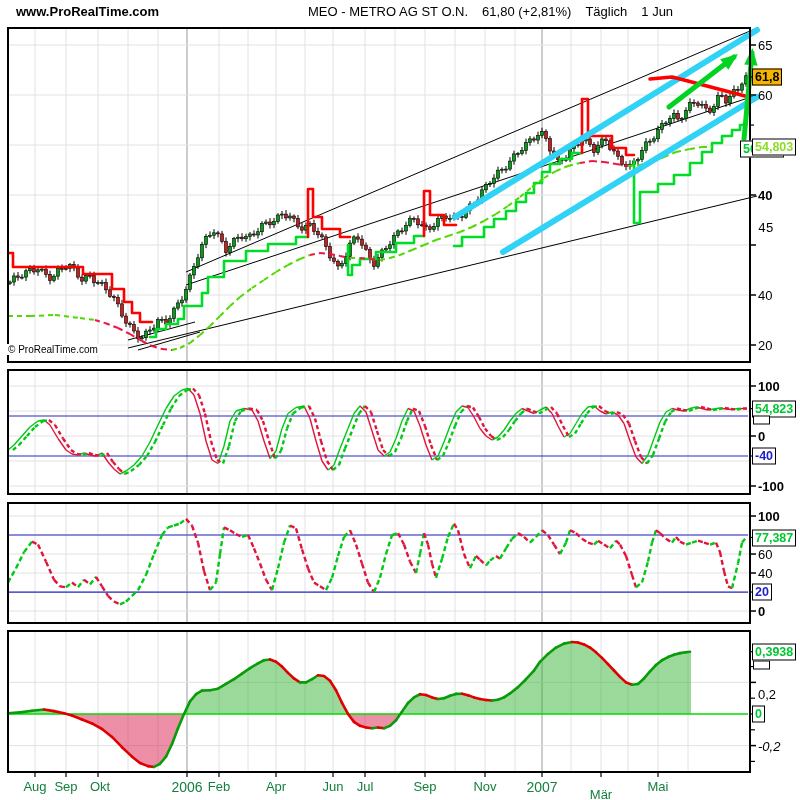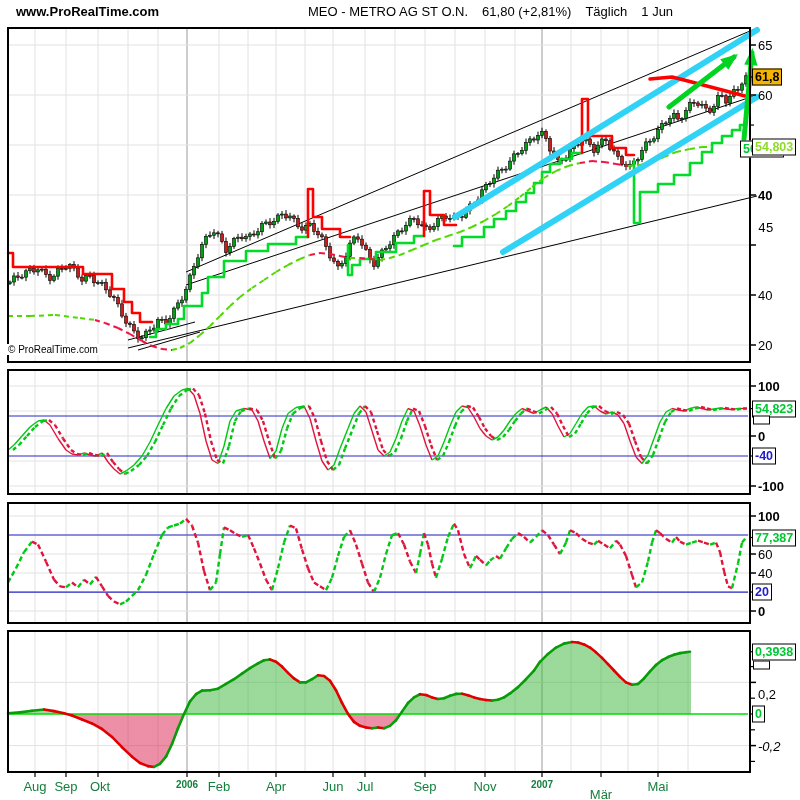--- a/index.html
+++ b/index.html
@@ -7,21 +7,21 @@
           font-family:"Liberation Sans",sans-serif;}
   #cv{position:absolute;left:0;top:0;z-index:1;}
   .header{position:absolute;left:8px;top:0;width:648px;height:24px;z-index:3;background:#fff;}
   .site{position:absolute;left:8px;top:4px;font-size:13px;font-weight:bold;color:#000;cursor:pointer;}
   .title{position:absolute;left:300px;top:4px;font-size:13px;font-weight:normal;color:#000;display:flex;text-align:center;}
   .title span{margin-right:14px;white-space:nowrap;}
   #labels{position:absolute;left:0;top:0;width:800px;height:800px;z-index:4;pointer-events:none;}
   .ylab{position:absolute;transform:translateY(-50%);font-size:13px;color:#000;white-space:nowrap;}
   .b{font-weight:bold;}
   .xlab{position:absolute;transform:translateX(-50%);font-size:13px;color:#15803d;white-space:nowrap;}
-  .yr{font-weight:bold;font-size:10px;}
+  .yr{font-weight:normal;font-size:14px;}
   .tag{position:absolute;transform:translateY(-50%);font-size:12.5px;font-weight:bold;
        border:1px solid #000;background:#fff;padding:0 2px;line-height:15px;white-space:nowrap;}
   .stub{position:absolute;transform:translateY(-50%);width:15px;height:7px;border:1px solid #000;background:#fff;}
   .watermark{position:absolute;left:6px;top:344px;z-index:2;background:#fff;font-size:10px;color:#000;padding:0 2px;}
 </style>
 </head>
 <body>
 
 <div class="screen">
   <div class="header">

